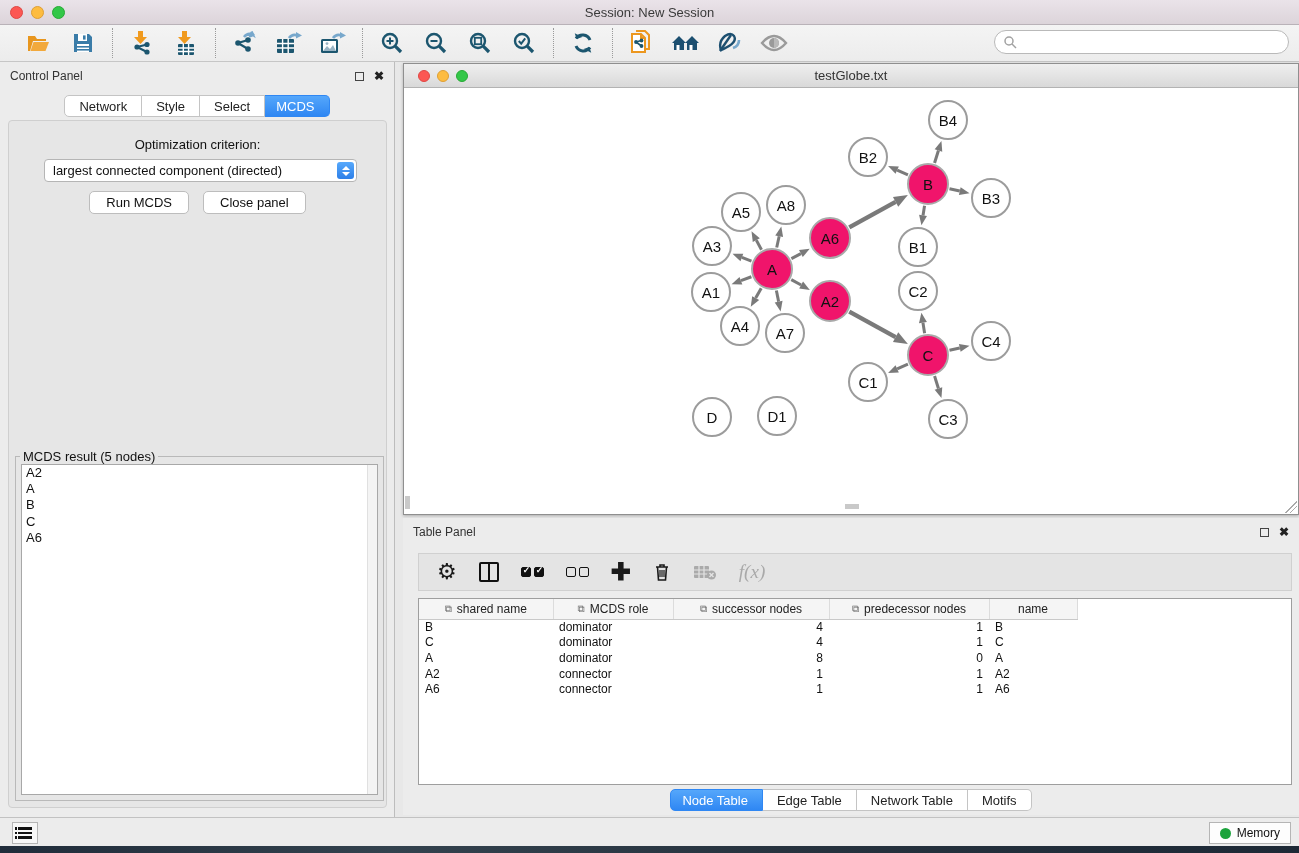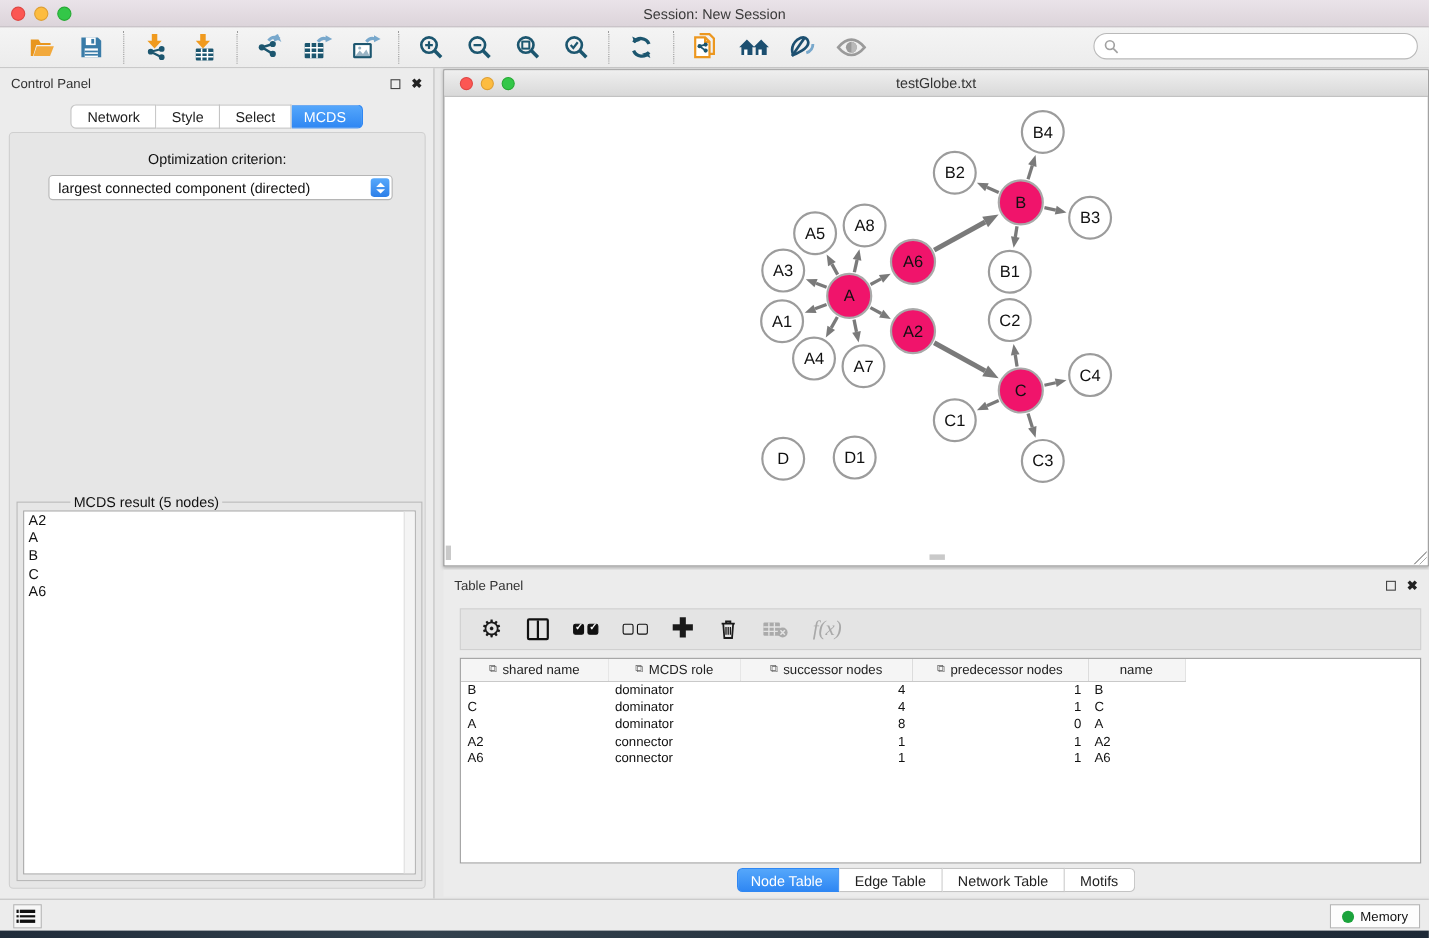--- a/index.html
+++ b/index.html
@@ -54,21 +54,21 @@
     padding-left:8px; cursor:pointer; }
   .stepper { position:absolute; right:2px; top:2px; width:17px; height:17px; border-radius:3px;
     background:linear-gradient(#57a9fc,#2d7fe8); display:flex; flex-direction:column; align-items:center; justify-content:center; gap:2px;}
   .stepper .up { width:0;height:0;border-left:4px solid transparent;border-right:4px solid transparent;border-bottom:4px solid #fff;}
   .stepper .dn { width:0;height:0;border-left:4px solid transparent;border-right:4px solid transparent;border-top:4px solid #fff;}
   .cp-buttons { position:absolute; left:0; top:70px; width:100%; display:flex; justify-content:center; gap:14px; }
   .mac-btn { background:#fff; border:1px solid #bdbdbd; border-radius:5px; font-size:13px; color:#111;
     padding:3px 16px; height:23px; cursor:pointer; font-family:"Liberation Sans", sans-serif; }
   .result-group { position:absolute; left:6px; top:335px; width:369px; height:345px;
     border:1px solid #b9b9b9; }
-  .result-legend { position:absolute; left:4px; top:-8px; background:#e6e6e6; font-size:13px; color:#111; padding:0 3px;margin-left:44px;}
+  .result-legend { position:absolute; left:4px; top:-8px; background:#e6e6e6; font-size:13px; color:#111; padding:0 3px;}
   .result-list { position:absolute; left:5px; top:7px; right:5px; bottom:5px; background:#fff;
     border:1px solid #a8a8a8; overflow:hidden; }
   .result-list .scroll { position:absolute; right:0; top:0; width:10px; height:100%; background:#f4f4f4; border-left:1px solid #e0e0e0;}
   .result-item { font-size:13px; color:#111; padding:0 4px; height:16.2px; line-height:16.2px; }
 
   
   .net-window { position:absolute; left:403px; top:63px; width:896px; height:452px;
     border:1px solid #8f8f8f; background:#fff; box-shadow:0 1px 3px rgba(0,0,0,.25); }
   .net-titlebar { height:24px; background:linear-gradient(#efefef,#d9d9d9); border-bottom:1px solid #b3b3b3;
     display:flex; align-items:center; justify-content:center; position:relative; }
@@ -322,20 +322,24 @@
         </div>
     </div>
     <div class="cp-content">
       <div class="opt-label">Optimization criterion:</div>
       <div class="criterion">
         <span>largest connected component (directed)</span>
         <span class="stepper">
             <span class="up"></span>
             <span class="dn"></span>
           </span>
+      </div>
+      <div class="cp-buttons">
+        <button class="mac-btn">Run MCDS</button>
+        <button class="mac-btn">Close panel</button>
       </div>
       <div class="result-group">
         <span class="result-legend">MCDS result (5 nodes)</span>
         <div class="result-list" id="result-list">
           <div class="scroll"></div>
         <div class="result-item">A2</div>
             <div class="result-item">A</div>
             <div class="result-item">B</div>
             <div class="result-item">C</div>
             <div class="result-item">A6</div>

